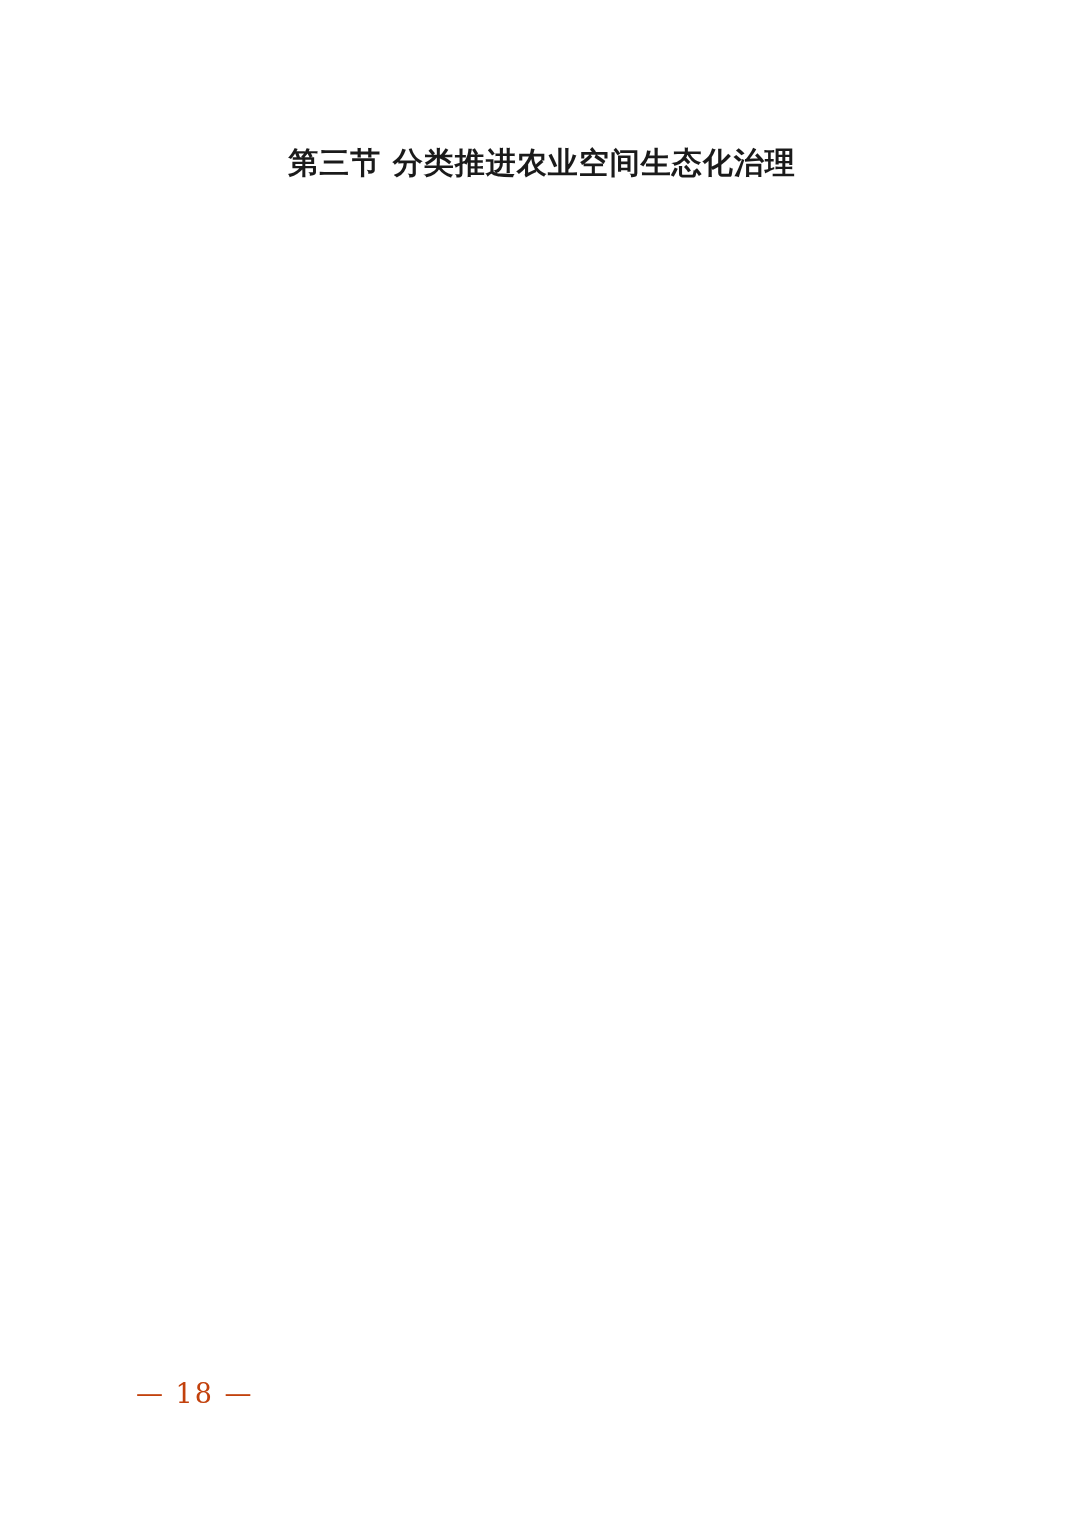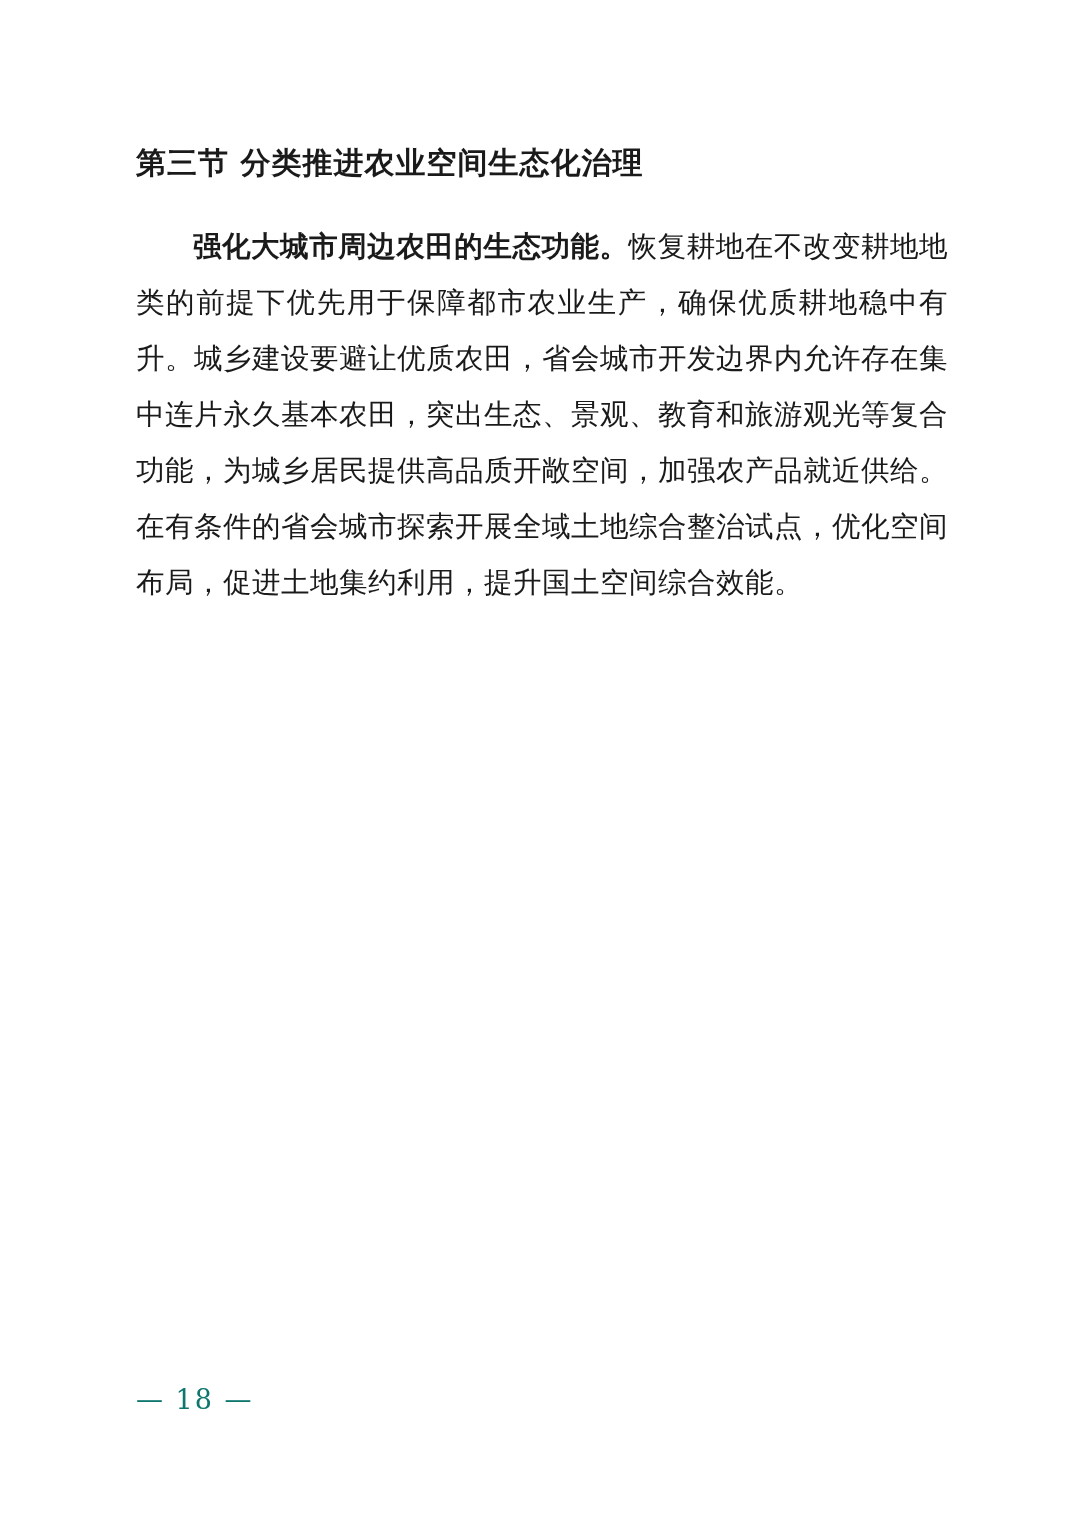--- a/index.html
+++ b/index.html
@@ -18,21 +18,21 @@
     color: #1a1a1a;
     overflow: hidden;
   }
   .content {
     position: absolute;
     left: 136px;
     top: 140px;
     width: 812px;
   }
   .section-title {
-    text-align: left;
+    text-align: center;
     font-size: 30px;
     font-weight: 700;
     letter-spacing: 1px;
     line-height: 1.5;
     margin: 0 0 34px 0;
     font-family: "DejaVu Sans", "Liberation Sans", sans-serif;
   }
   p.para {
     margin: 0 0 6px 0;
     font-size: 28.5px;
@@ -43,40 +43,37 @@
     letter-spacing: 0.5px;
   }
   p.para .lead {
     font-weight: 700;
     font-family: "DejaVu Sans", "Liberation Sans", sans-serif;
     letter-spacing: 0.5px;
   }
   .page-number {
     position: absolute;
     left: 136px;
-    bottom: 112px;
+    bottom: 118px;
     width: 200px;
     font-size: 27px;
     letter-spacing: 2px;
-    color: #0f766e;
+    color: #c2410c;
     font-family: "DejaVu Serif", "Liberation Serif", serif;
   }
 </style>
 </head>
 <body>
 
 <div class="page">
 
   <div class="content">
 
     <h1 class="section-title">第三节 分类推进农业空间生态化治理</h1>
 
-    <p class="para">
-      <span class="lead">强化大城市周边农田的生态功能。</span><span>恢复耕地在不改变耕地地类的前提下优先用于保障都市农业生产，确保优质耕地稳中有升。城乡建设要避让优质农田，省会城市开发边界内允许存在集中连片永久基本农田，突出生态、景观、教育和旅游观光等复合功能，为城乡居民提供高品质开敞空间，加强农产品就近供给。在有条件的省会城市探索开展全域土地综合整治试点，优化空间布局，促进土地集约利用，提升国土空间综合效能。</span>
-    </p>
 
 
 
   </div>
 
   <div class="page-number">— 18 —</div>
 
 </div>
 
 </body></html>

